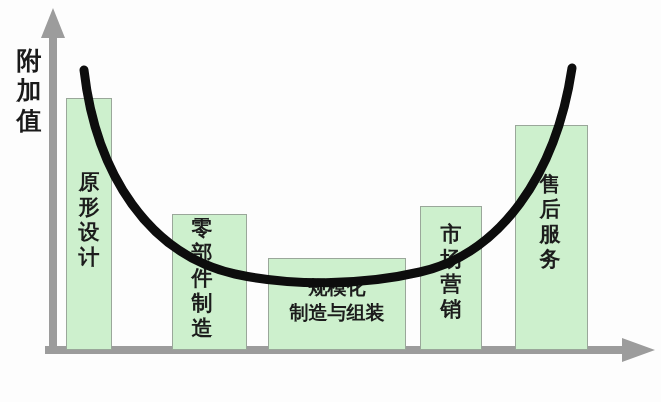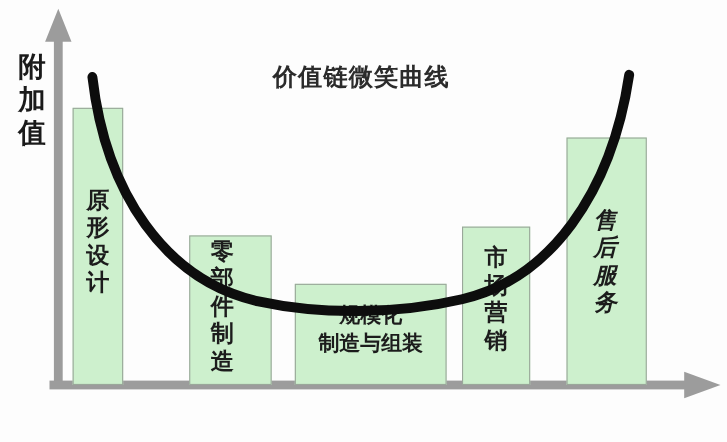--- a/index.html
+++ b/index.html
@@ -111,38 +111,37 @@
 
     <polygon points="53,8 41,38 65,38" fill="#9c9c9c"></polygon>
 
     <rect x="45" y="346" width="585" height="8" fill="#9c9c9c"></rect>
 
     <polygon points="655,350 622,338 622,362" fill="#9c9c9c"></polygon>
   </svg>
 
   <div id="y-axis-caption">附加值</div>
 
-  <div id="chart-title">价值链微笑曲线</div>
 
   <div class="bar" style="left:66px;  top:98px;  width:46px;  height:252px;"></div>
   <div class="bar" style="left:172px; top:214px; width:75px;  height:136px;"></div>
   <div class="bar" style="left:268px; top:258px; width:138px; height:92px;"></div>
   <div class="bar" style="left:420px; top:206px; width:62px;  height:144px;"></div>
   <div class="bar" style="left:515px; top:125px; width:73px;  height:225px;"></div>
 
   <div class="bar-label vertical" style="left:77px;  top:170px;">原形设计</div>
 
   <div class="bar-label vertical" style="left:190px; top:216px;">零部件制造</div>
 
   <div class="bar-label horizontal" style="left:262px; top:275px;">规模化
 制造与组装</div>
 
   <div class="bar-label vertical" style="left:439px; top:222px;">市场营销</div>
 
-  <div class="bar-label vertical" style="left:538px; top:188px;font-style:italic;">售后服务</div>
+  <div class="bar-label vertical" style="left:538px; top:172px;">售后服务</div>
 
   <svg id="smile-curve-svg" viewBox="0 0 661 402" xmlns="http://www.w3.org/2000/svg">
     <path d="M 84 70
              C 96 175, 150 255, 235 274
              C 290 286, 360 286, 420 272
              C 500 254, 556 175, 572 68" fill="none" stroke="#0d0d0d" stroke-width="9" stroke-linecap="round" stroke-linejoin="round"></path>
   </svg>
 
 
 

